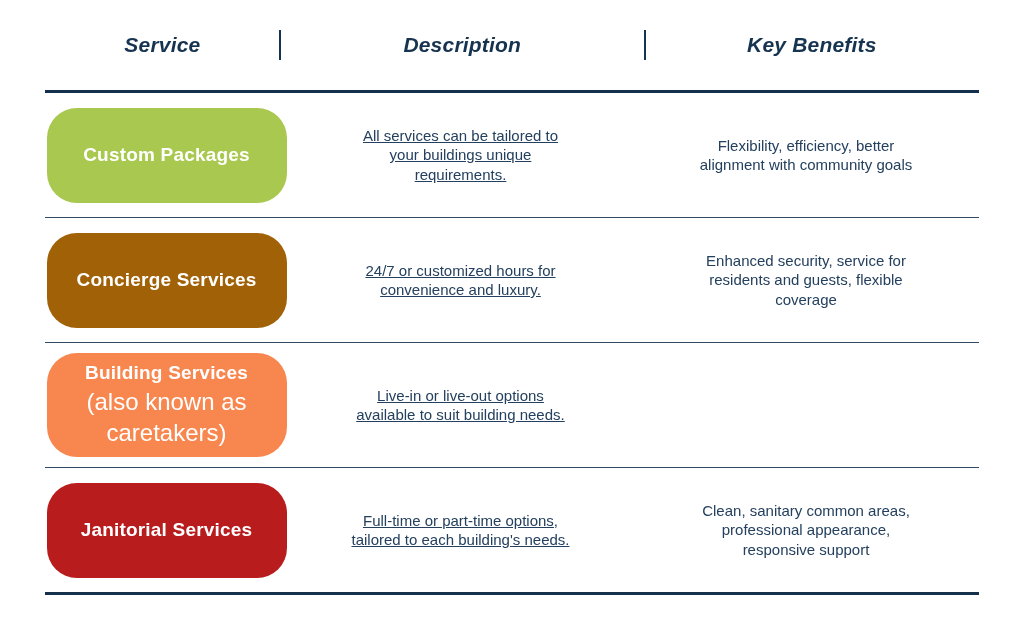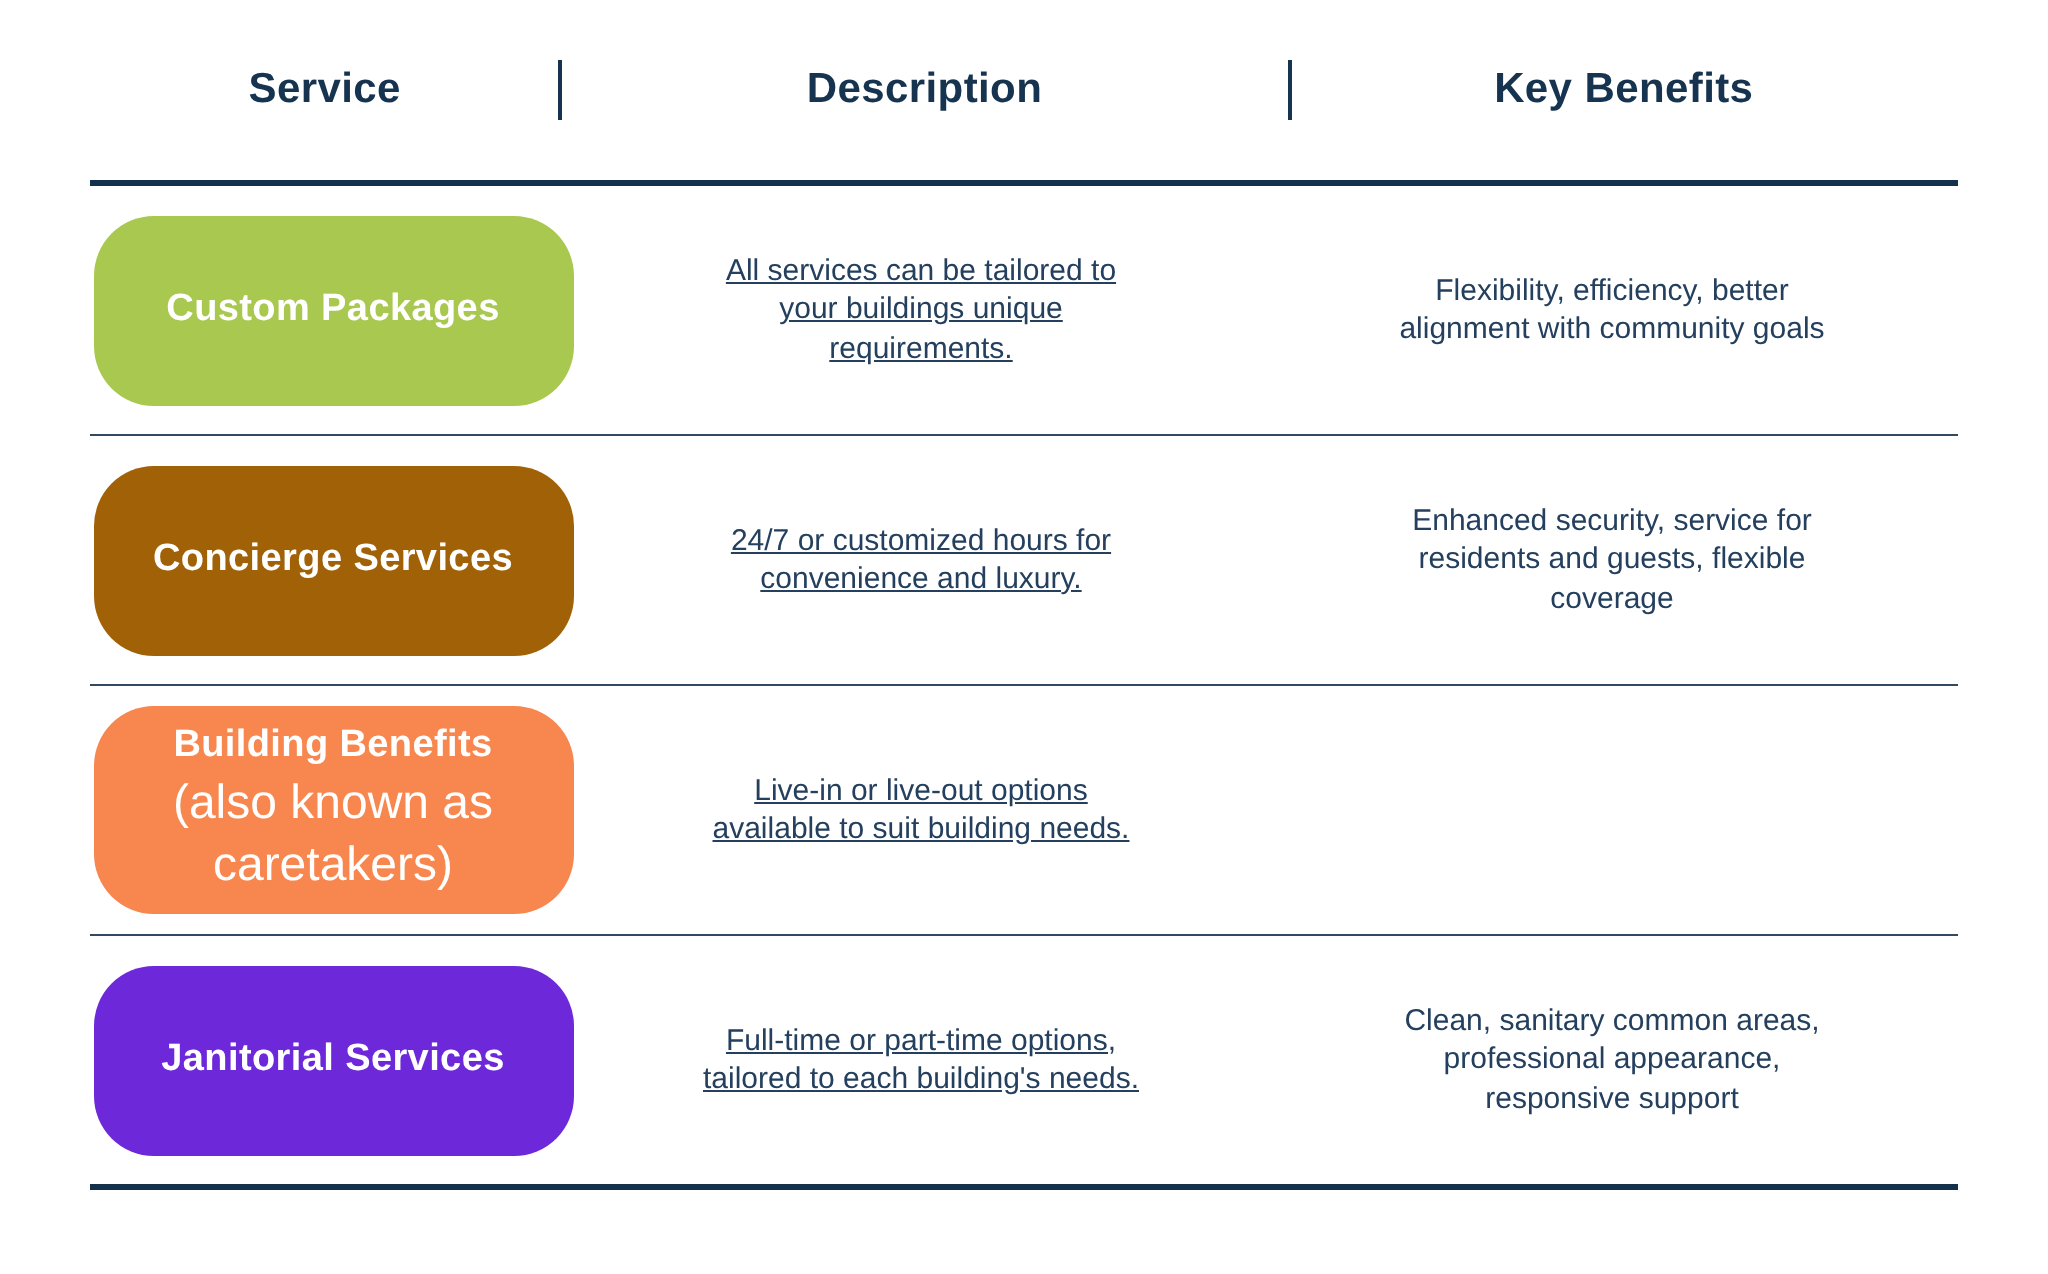--- a/index.html
+++ b/index.html
@@ -11,20 +11,21 @@
     font-family:"Liberation Sans", sans-serif;
     overflow:hidden;
   }
   .inner { margin:0 45px; width:934px; }
 
   
   .header-row {
     height:90px;
     display:flex;
     align-items:center;
+    font-style:italic;
   }
   .header-cell {
     display:flex; align-items:center; justify-content:center;
     color:#16334f;
     font-size:21px;
     font-weight:bold;
     letter-spacing:0.2px;
   }
   .col-service  { width:243px; }
   .col-desc     { width:378px; }
@@ -133,33 +134,33 @@
 convenience and luxury.</div>
       <div class="text-cell benefits-cell">Enhanced security, service for
 residents and guests, flexible
 coverage</div>
     </div>
     <div class="sep"></div>
 
     <div class="trow">
       <div class="service-cell">
         <div class="badge" style="background: rgb(248, 135, 79);">
-          <div class="badge-label">Building Benefits</div>
+          <div class="badge-label">Building Services</div>
           <div class="badge-sub">(also known as
 caretakers)</div>
         </div>
       </div>
       <div class="text-cell desc-cell">Live-in or live-out options
 available to suit building needs.</div>
     </div>
     <div class="sep"></div>
 
     <div class="trow">
       <div class="service-cell">
-        <div class="badge" style="background: #6d28d9;">
+        <div class="badge" style="background: #b91c1c;">
           <div class="badge-label">Janitorial Services</div>
         </div>
       </div>
       <div class="text-cell desc-cell">Full-time or part-time options,
 tailored to each building's needs.</div>
       <div class="text-cell benefits-cell">Clean, sanitary common areas,
 professional appearance,
 responsive support</div>
     </div>
 

